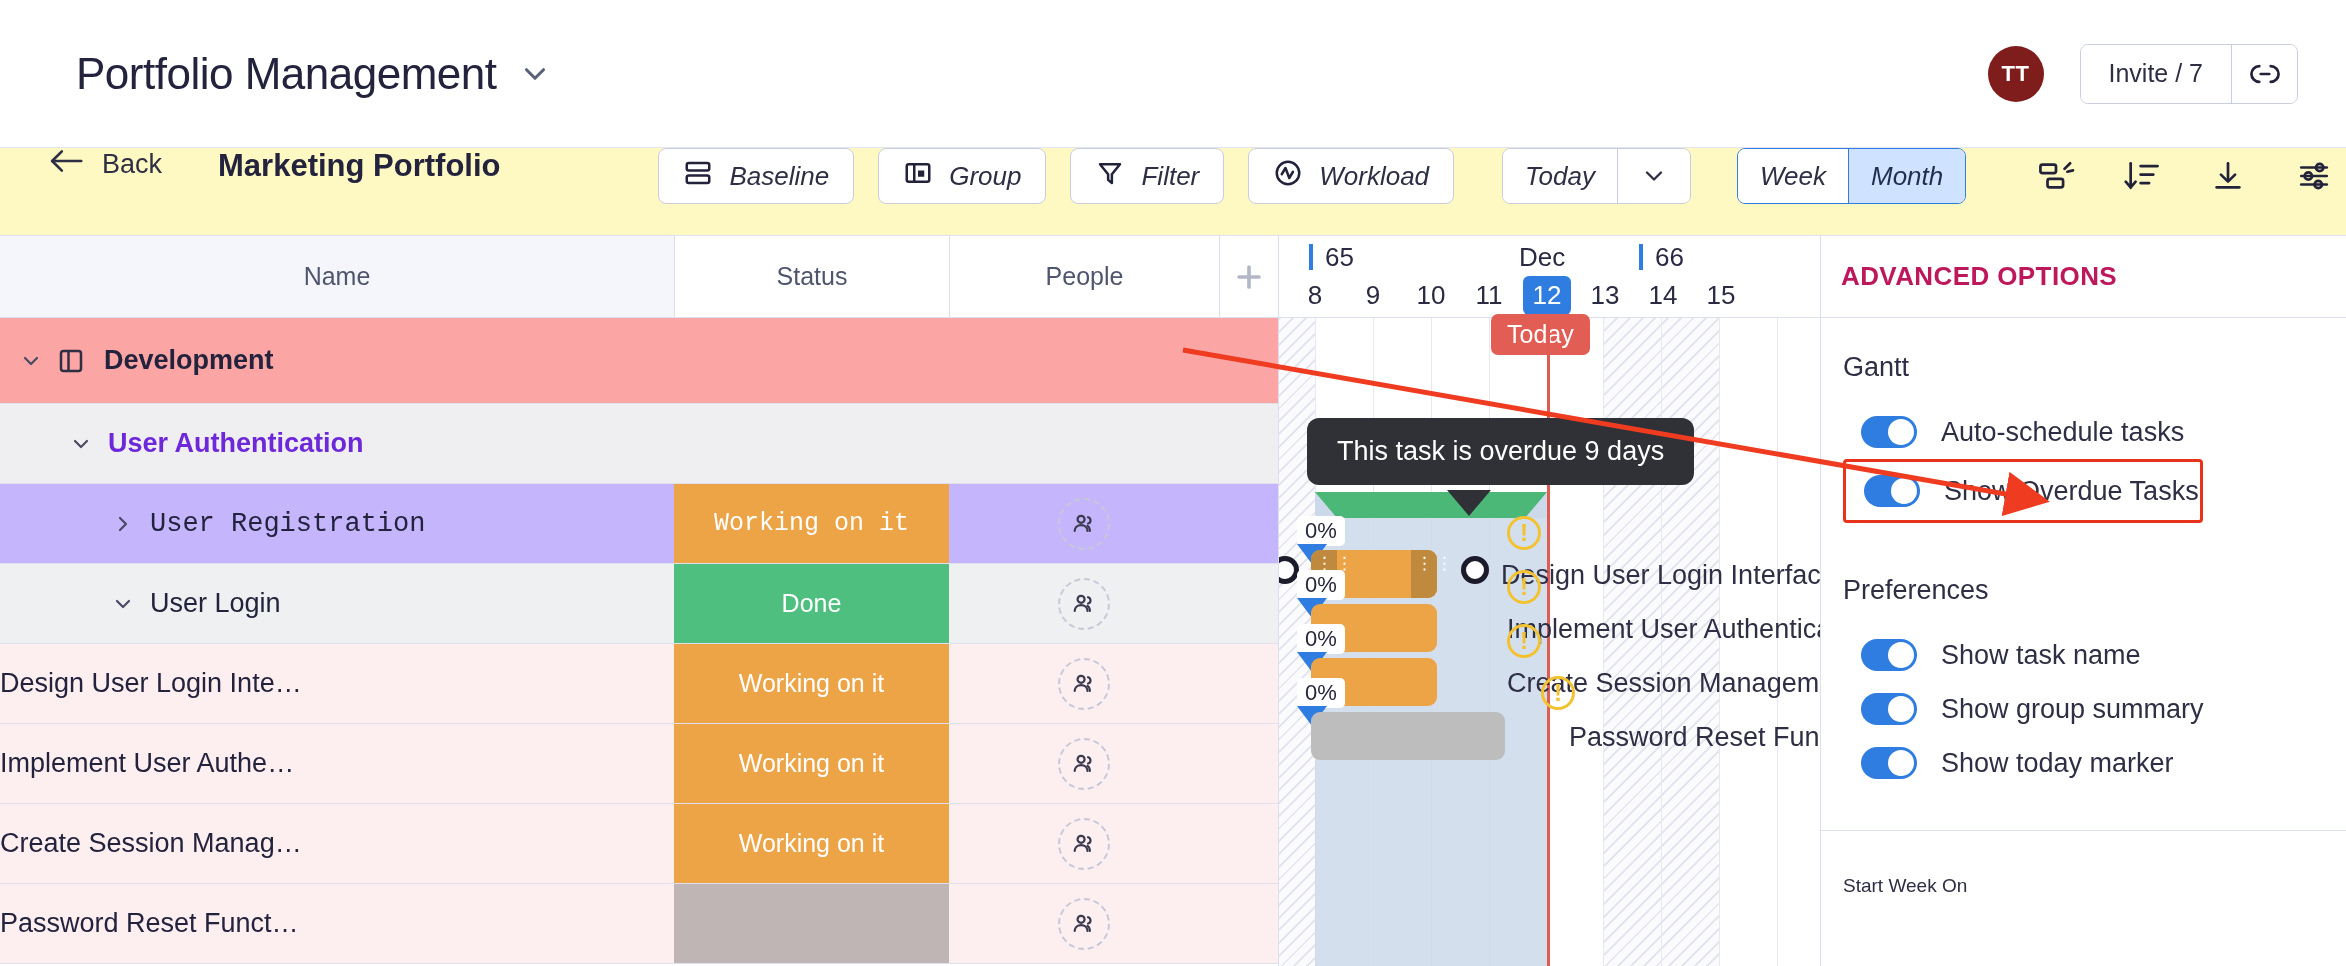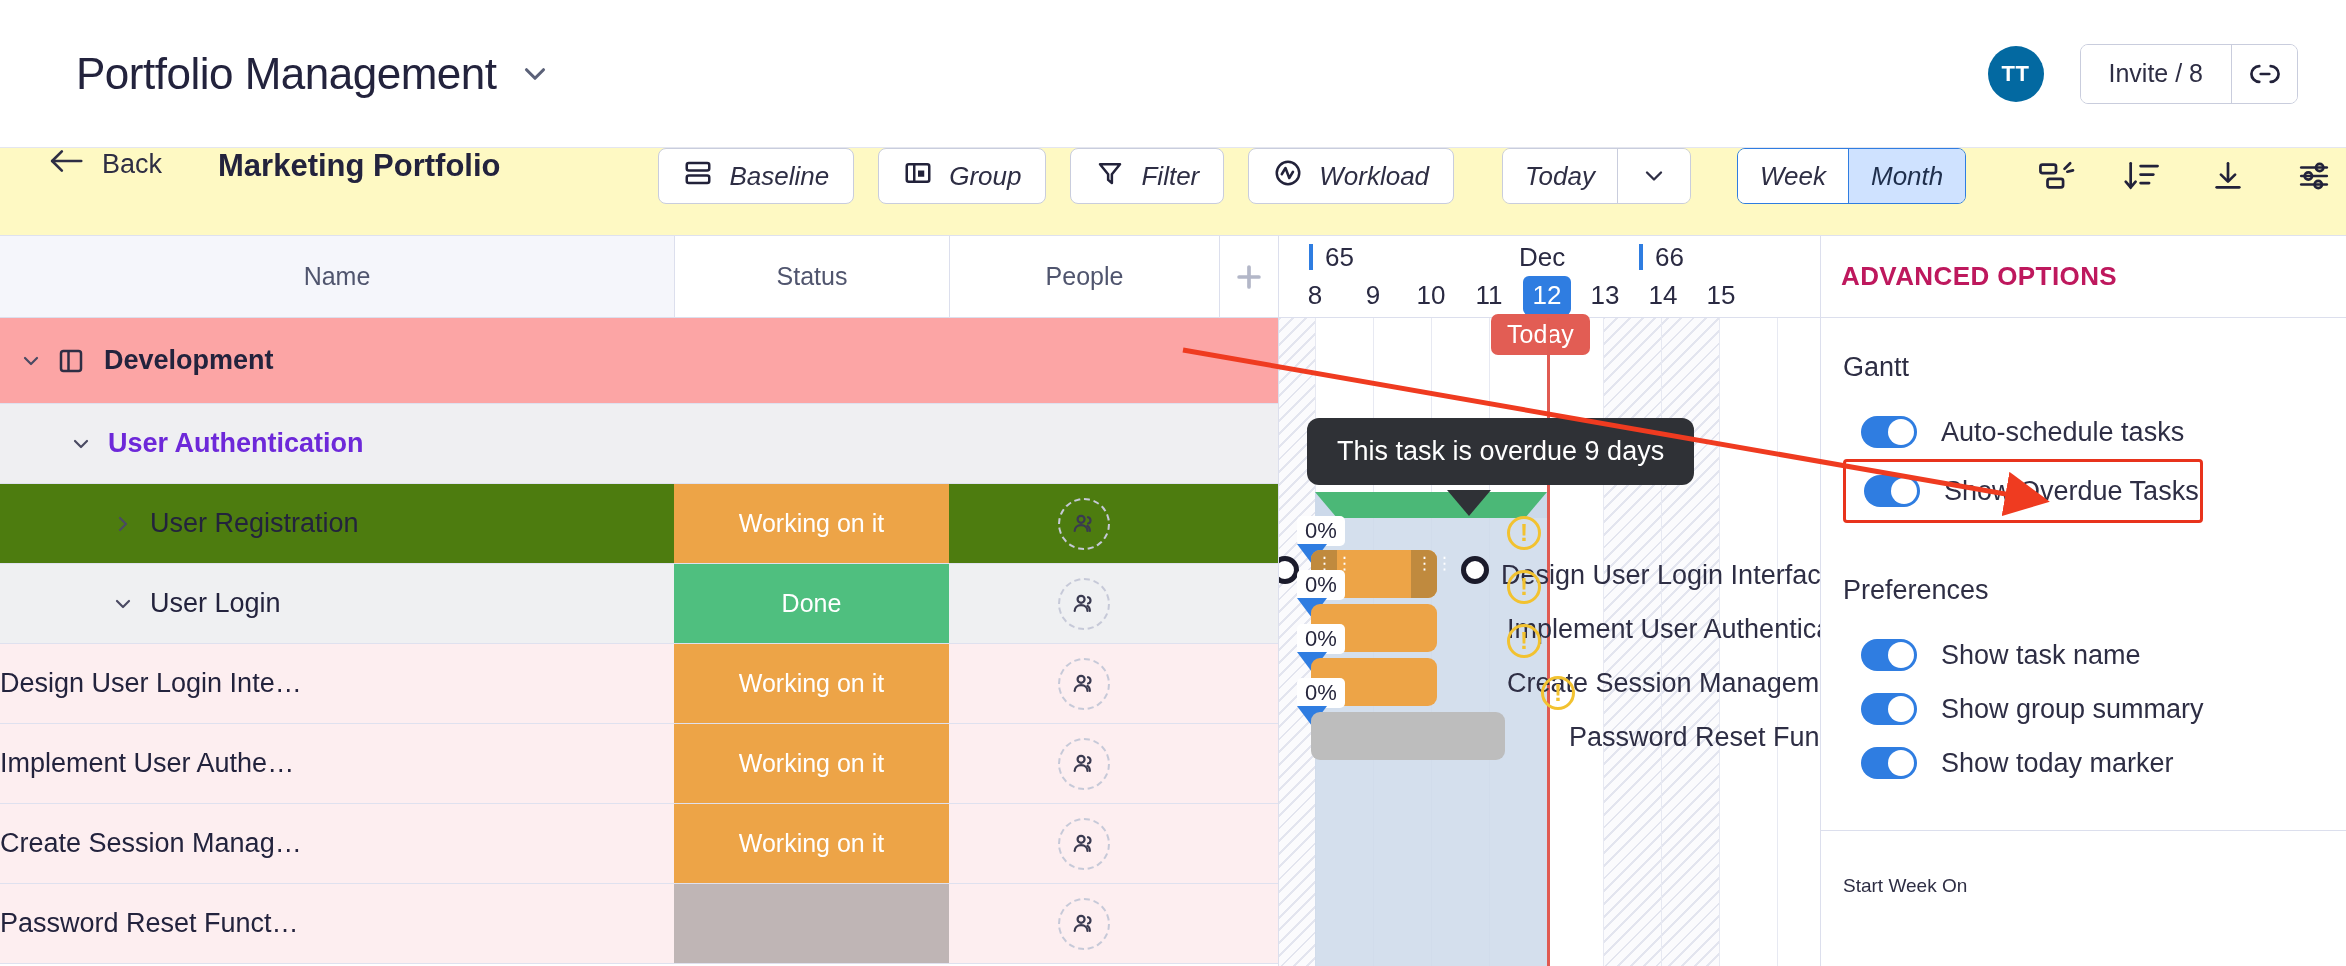--- a/index.html
+++ b/index.html
@@ -22,21 +22,21 @@
   .app-title {
     font-size:44px; font-weight:400; color:#23233d; letter-spacing:-0.5px;
     line-height:1;
   }
   .title-caret { margin-left:22px; color:#5b6178; display:flex; align-items:center; }
   .topbar-right {
     margin-left:auto; display:flex; align-items:center; padding-right:48px; gap:36px;
   }
   .avatar {
     width:56px; height:56px; border-radius:50%;
-    background:#0369a1; color:#ffffff; display:flex; align-items:center; justify-content:center;
+    background:#7f1d1d; color:#ffffff; display:flex; align-items:center; justify-content:center;
     font-size:22px; font-weight:600; letter-spacing:0.5px;
   }
   .invite-group { display:flex; align-items:stretch; border:1px solid #c9cddd; border-radius:8px; height:60px; overflow:hidden; }
   .invite-btn { display:flex; align-items:center; padding:0 28px; font-size:25px; color:#2e2e44; background:#fff; }
   .invite-link { display:flex; align-items:center; justify-content:center; width:66px; border-left:1px solid #c9cddd; background:#fff; }
 
   
   .toolbar {
     position:absolute; left:0; top:148px; width:2346px; height:88px;
     background:#fef9c3; border-bottom:1px solid #dfe2ee;
@@ -75,21 +75,21 @@
   .gh-add { flex:1; background:#fff; display:flex; align-items:center; justify-content:center; border-left:1px solid #dcdfed; color:#b3b7c8; }
 
   .row { display:flex; height:80px; border-bottom:1px solid #dfe1ef; }
   .row .c-name { width:674px; display:flex; align-items:center; }
   .row .c-status { width:275px; display:flex; align-items:center; justify-content:center; font-size:25px; color:#fff; }
   .row .c-people { width:270px; display:flex; align-items:center; justify-content:center; }
   .row .c-extra { flex:1; }
 
   .row.group { background:#fca5a5; height:86px; }
   .row.group2 { background:#efeff2; height:80px; }
-  .row.plain { background:#4d7c0f; }
+  .row.plain { background:#c4b5fd;font-family:Liberation Mono, monospace; }
   .row.shade { background:#eff0f2; }
   .row.overdue { background:#fdeef0; }
   .row.overdue .c-extra { background:#fdeef0; }
 
   .caret { color:#4a4a63; width:26px; display:inline-flex; justify-content:center; }
   .grp-icon { margin:0 18px 0 12px; display:inline-flex; }
   .name-txt { font-size:27px; color:#23233d; white-space:nowrap; overflow:hidden; text-overflow:ellipsis; }
   .name-txt.bold { font-weight:700; }
   .name-txt.link { color:#6d28d9; font-weight:700; }
   .indent-0 { padding-left:18px; }
@@ -177,21 +177,21 @@
       <div class="app-title">Portfolio Management</div>
       <div class="title-caret">
         <svg width="34" height="34" viewBox="0 0 24 24" fill="none" stroke="#5b6178" stroke-width="2.2" stroke-linecap="round" stroke-linejoin="round">
             <polyline points="6 9 12 15 18 9"></polyline>
           </svg>
       </div>
     </div>
     <div class="topbar-right">
       <div class="avatar">TT</div>
       <div class="invite-group">
-        <div class="invite-btn">Invite / 8</div>
+        <div class="invite-btn">Invite / 7</div>
         <div class="invite-link">
           <svg width="40" height="28" viewBox="0 0 28 18" fill="none" stroke="#22223a" stroke-width="1.9" stroke-linecap="round">
             <path d="M11 9h6"></path>
             <path d="M10 3.5a5.5 5.5 0 0 0 0 11"></path>
             <path d="M18 3.5a5.5 5.5 0 0 1 0 11"></path>
           </svg>
         </div>
       </div>
     </div>
   </div>

